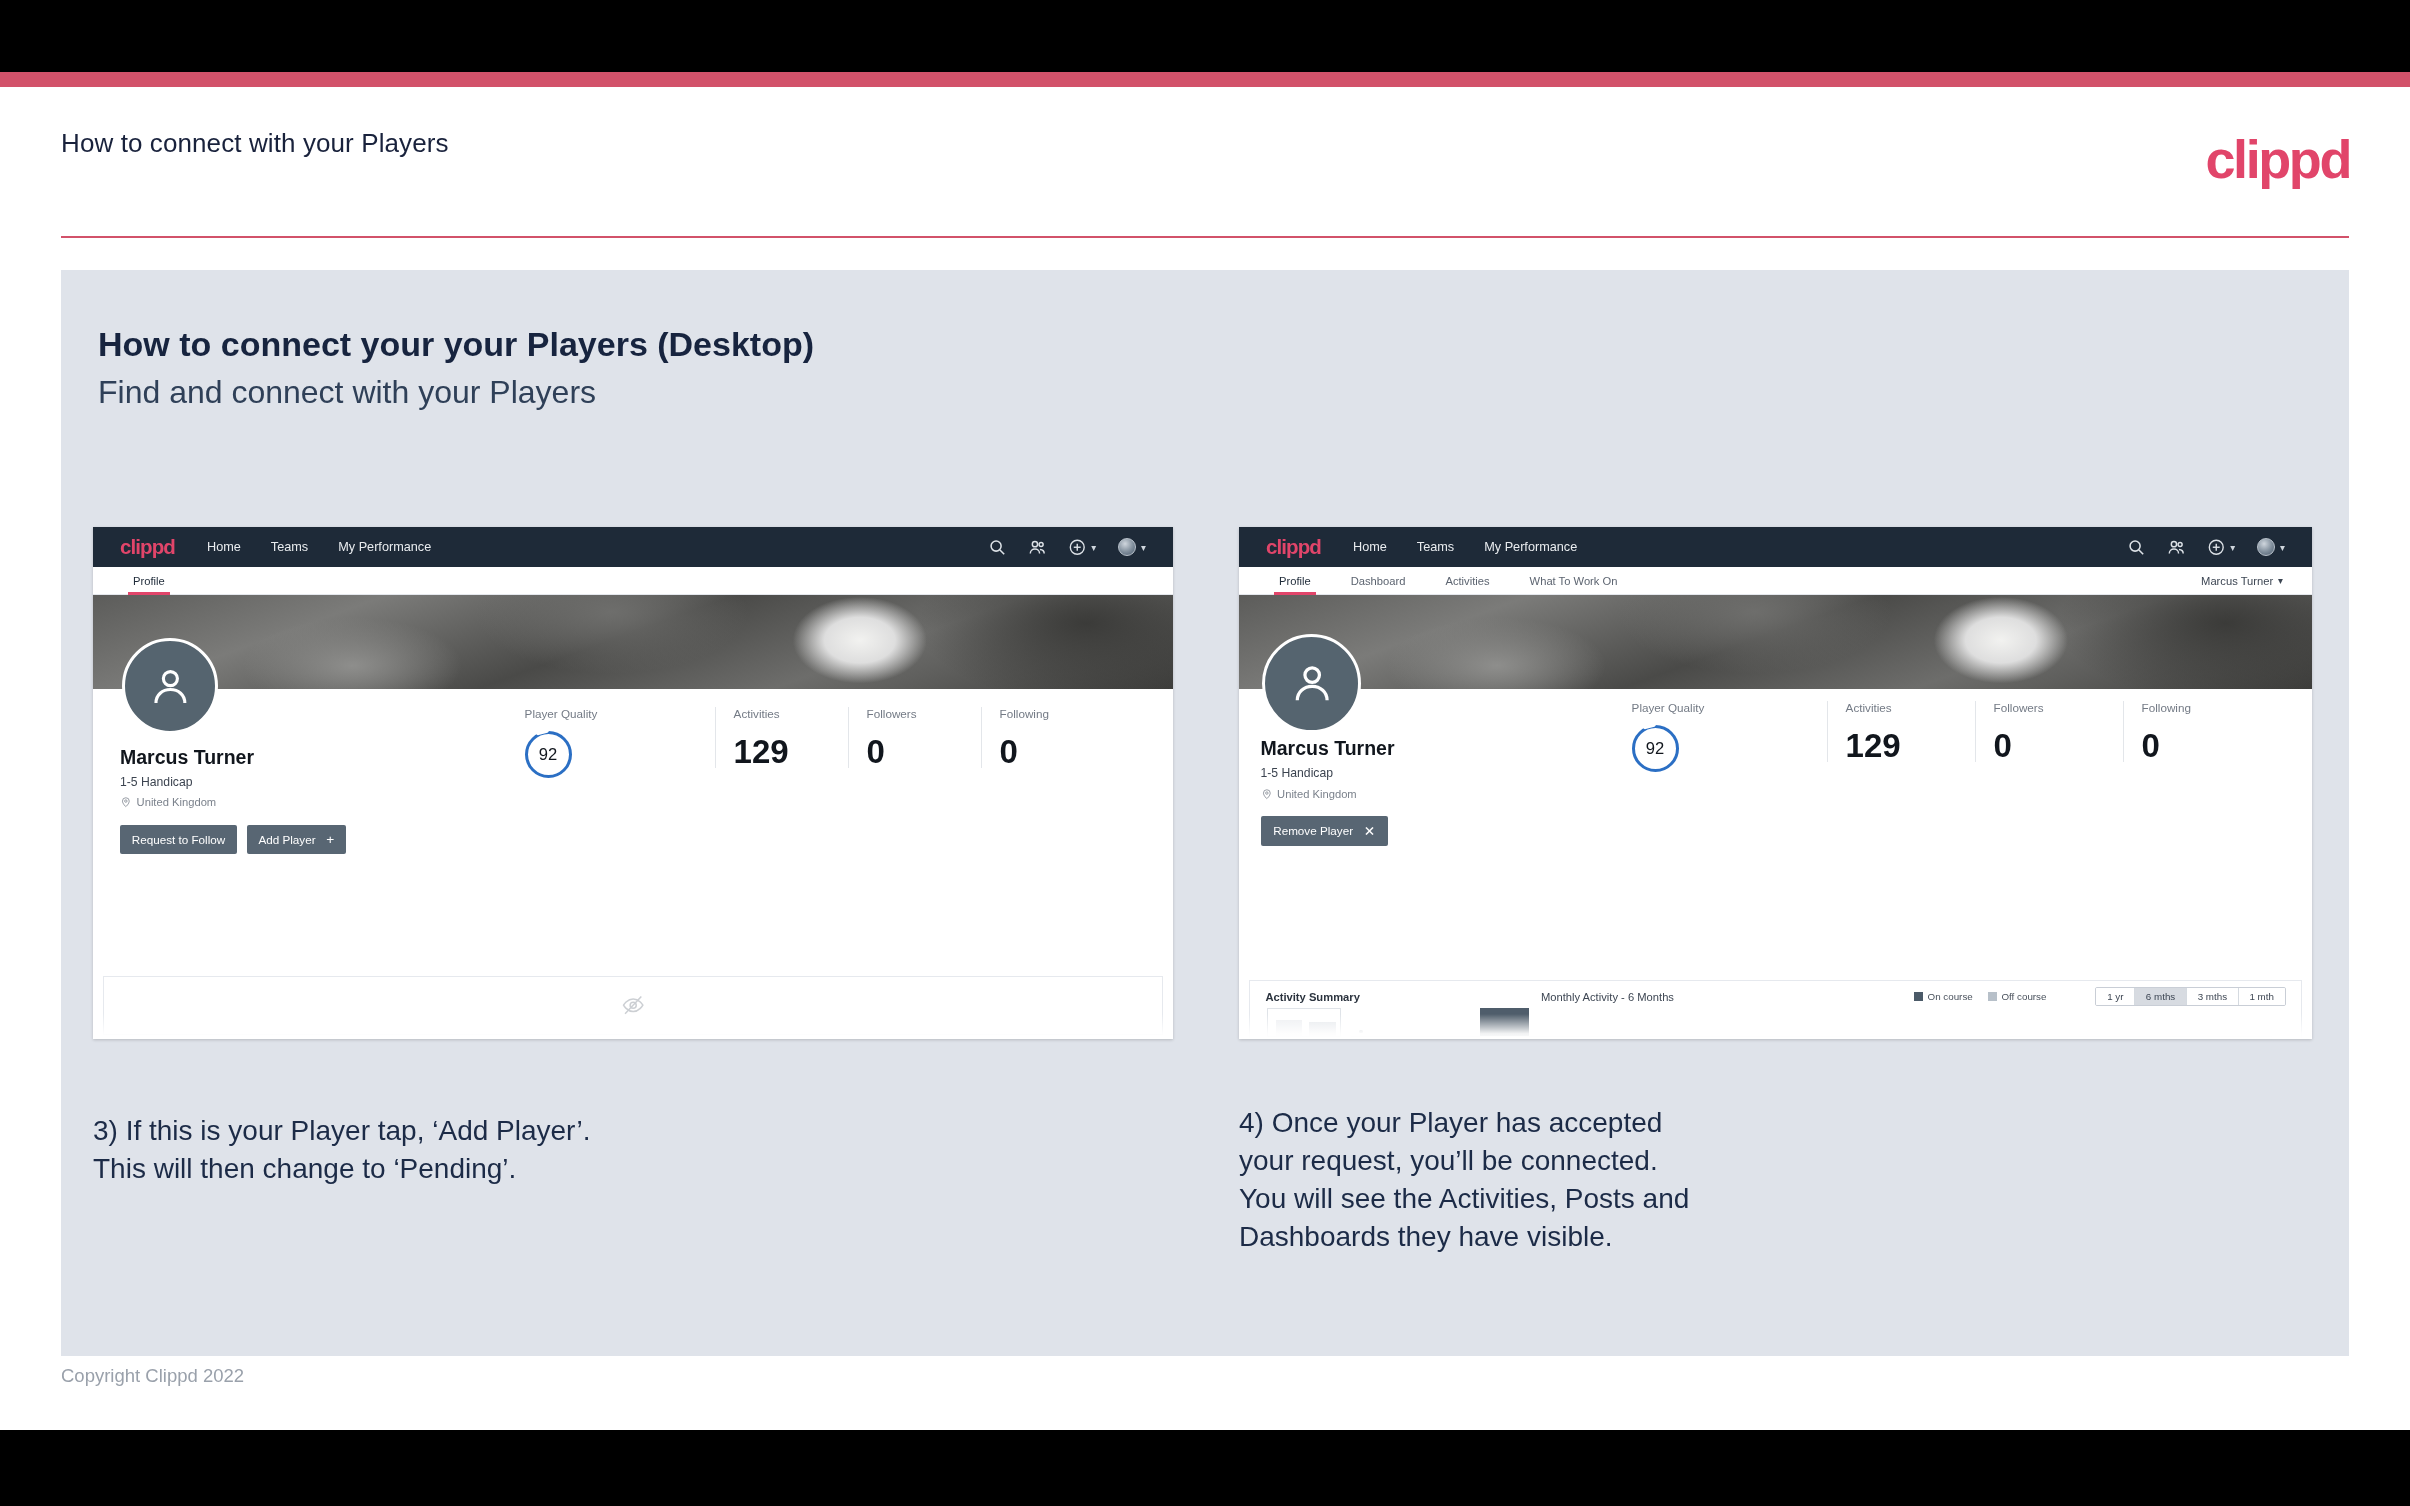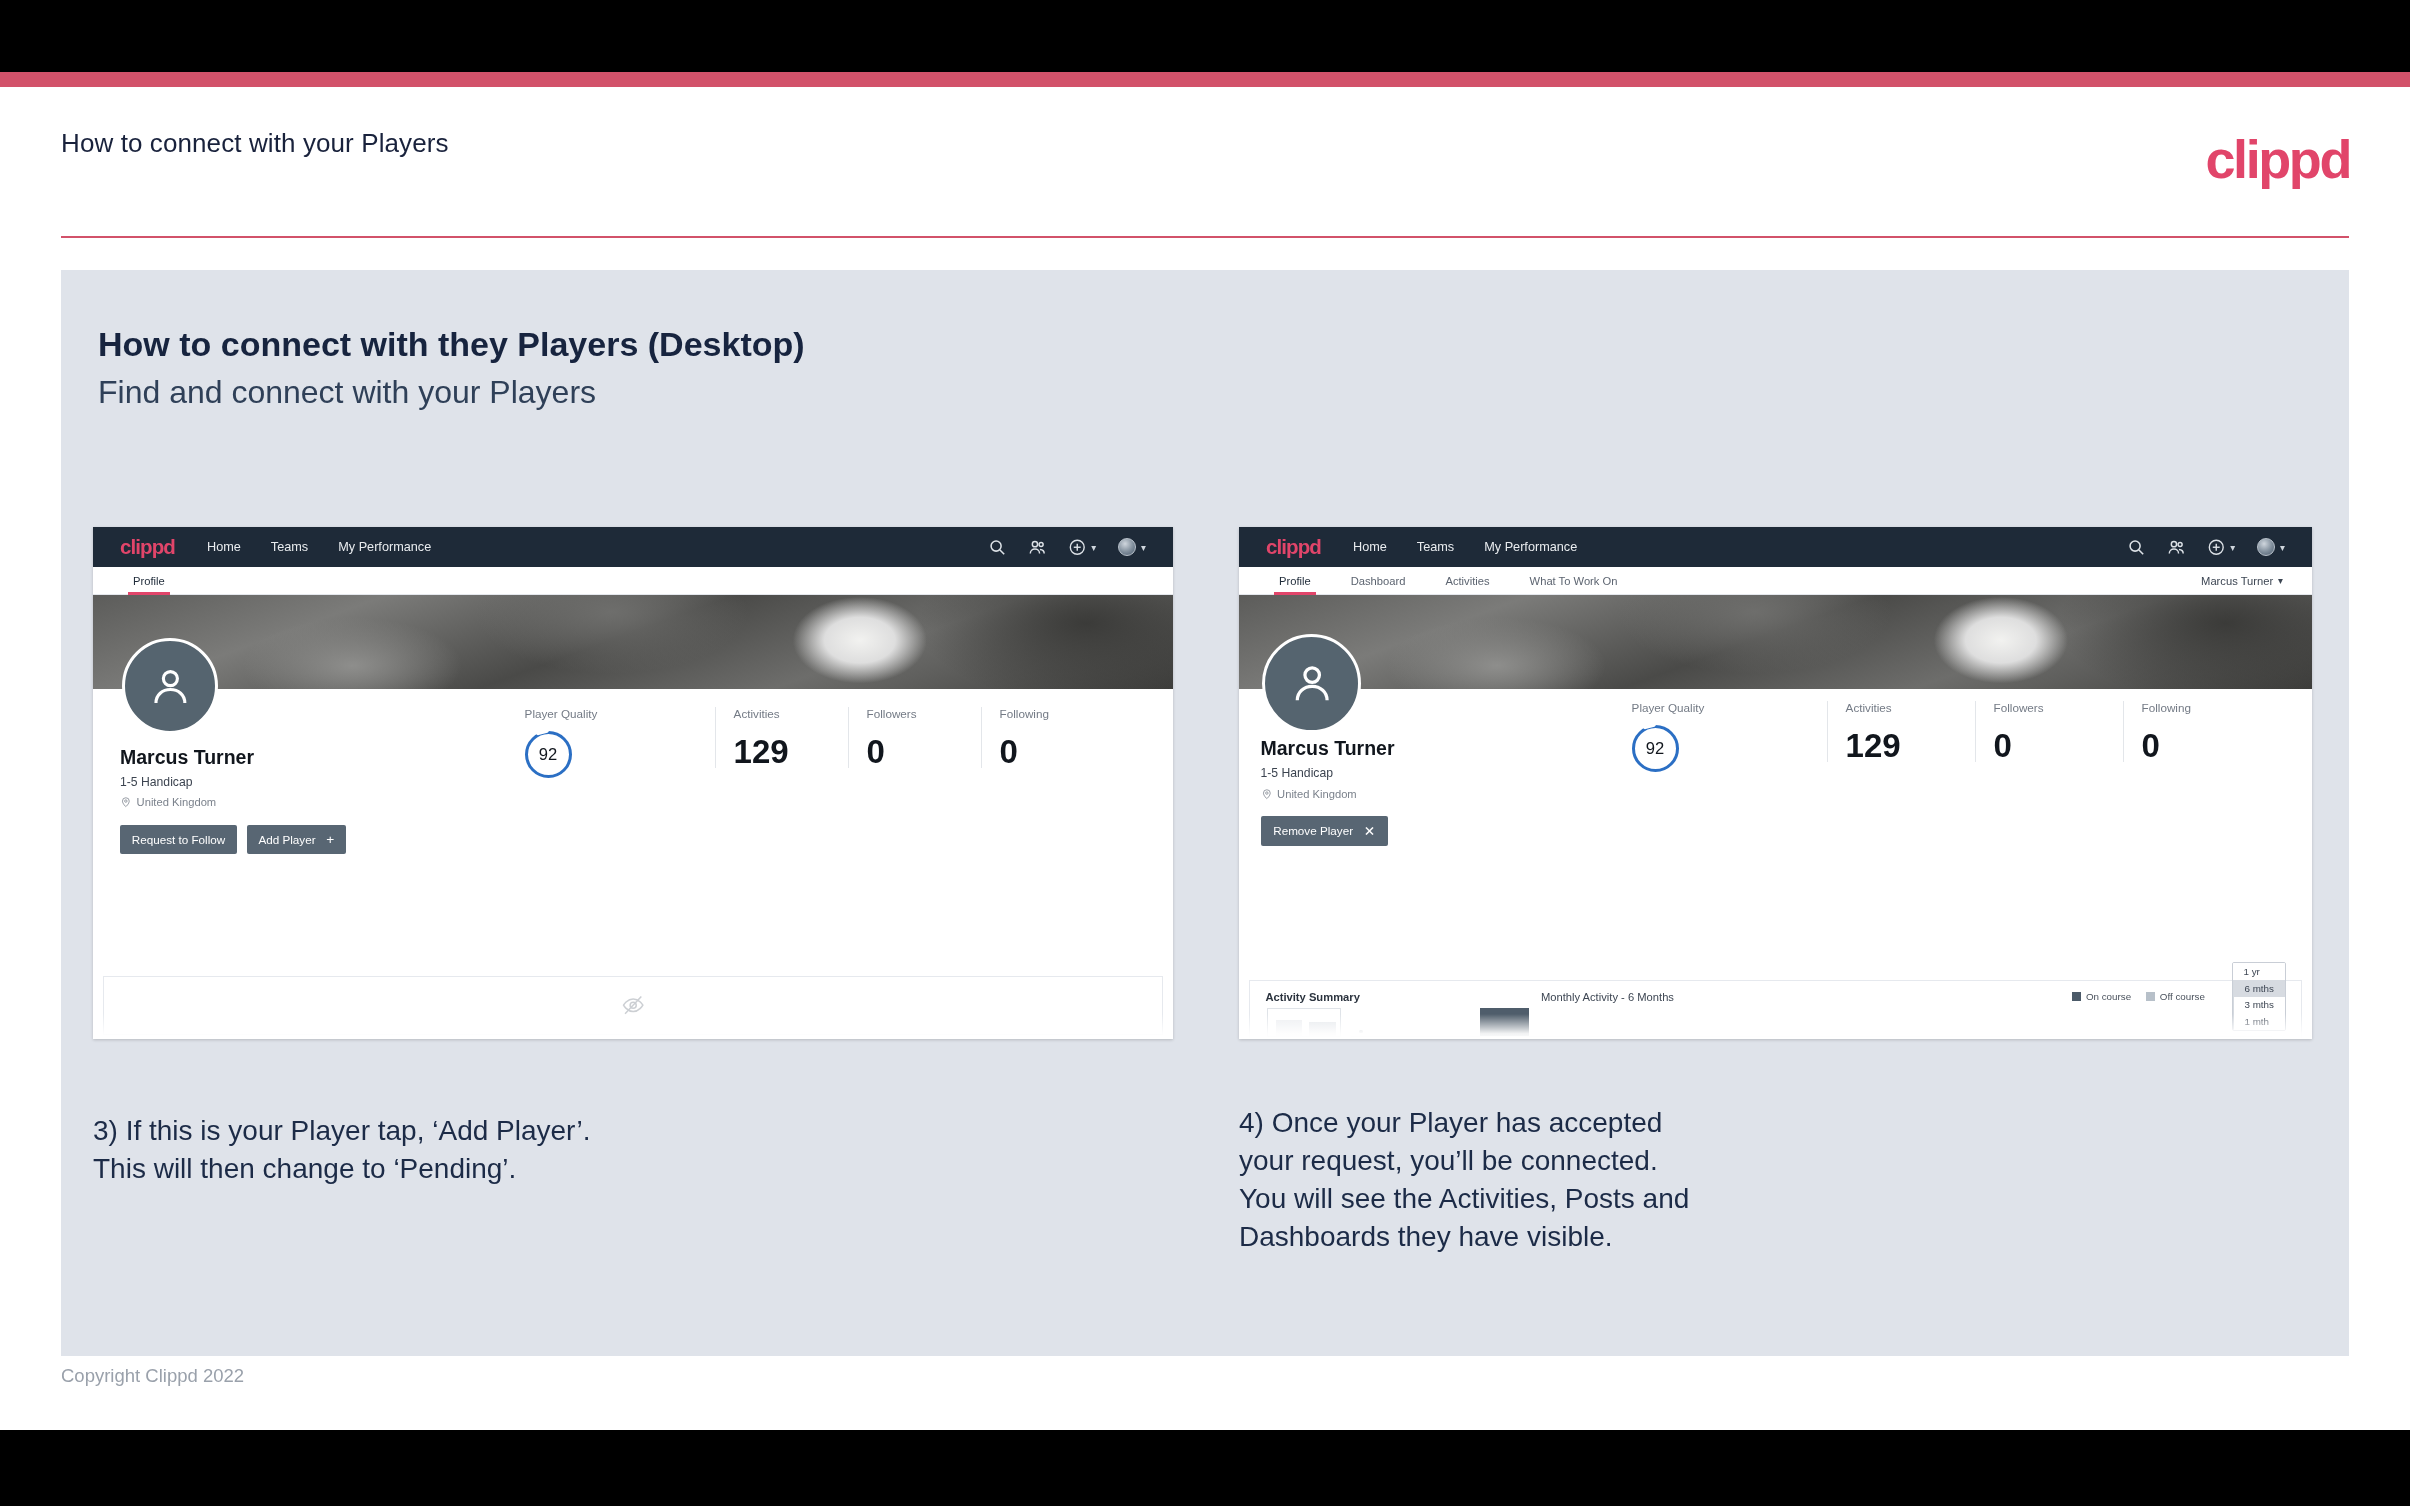--- a/index.html
+++ b/index.html
@@ -161,21 +161,21 @@
     padding:0 15.6px;
   }
   .activity-row { display:flex; align-items:center; height:31px; }
   .act-title { font-size:11.2px; color:#2b333e; font-weight:bold; white-space:nowrap; }
   .act-sub   { font-size:11.2px; color:#3d4653; margin-left:181px; white-space:nowrap; }
   .legend { margin-left:auto; display:flex; align-items:center; gap:15px; }
   .legend-item { display:flex; align-items:center; gap:4.9px; font-size:9.8px; color:#4a525d; white-space:nowrap; }
   .sw { width:8.8px; height:8.8px; display:block; }
   .sw.on  { background:#4b5a68; }
   .sw.off { background:#b7c0c9; }
-  .seg { display:flex; margin-left:12px; border:1px solid #c9ced6; border-radius:2px; overflow:hidden;flex-direction:column; }
+  .seg { display:flex; margin-left:34px; border:1px solid #c9ced6; border-radius:2px; overflow:hidden; }
   .seg div { font-size:9.8px; color:#3d4653; padding:2.9px 10.7px; border-left:1px solid #d5dae0; background:#fff; white-space:nowrap; }
   .seg div:first-child { border-left:none; }
   .seg div.sel { background:#d7dbe1; }
 
   .act-chart { position:relative; height:25px; margin-top:2px; }
   .act-block1 {
     position:absolute; left:2px; top:-5.9px; width:74px; height:29px;
     border:1px solid #dfe3e8; background:#fff;
   }
   .act-block1:before{ content:""; position:absolute; left:7.8px; top:10.7px; width:26px; height:17.6px; background:#eceef1; }
@@ -212,21 +212,21 @@
 
   <div class="bar-black-top"></div>
   <div class="bar-pink-top"></div>
 
   <div class="header-title">How to connect with your Players</div>
   <div class="brand-logo">clippd</div>
   <div class="header-rule"></div>
 
   <div class="body-panel"></div>
 
-  <div class="deck-title">How to connect with they Players (Desktop)</div>
+  <div class="deck-title">How to connect your your Players (Desktop)</div>
   <div class="deck-sub">Find and connect with your Players</div>
 
   <div class="app app-left">
 
     <div class="navbar">
       <div class="nav-logo">clippd</div>
       <div class="nav-links">
         <span class="nav-link">Home</span>
         <span class="nav-link">Teams</span>
         <span class="nav-link">My Performance</span>

